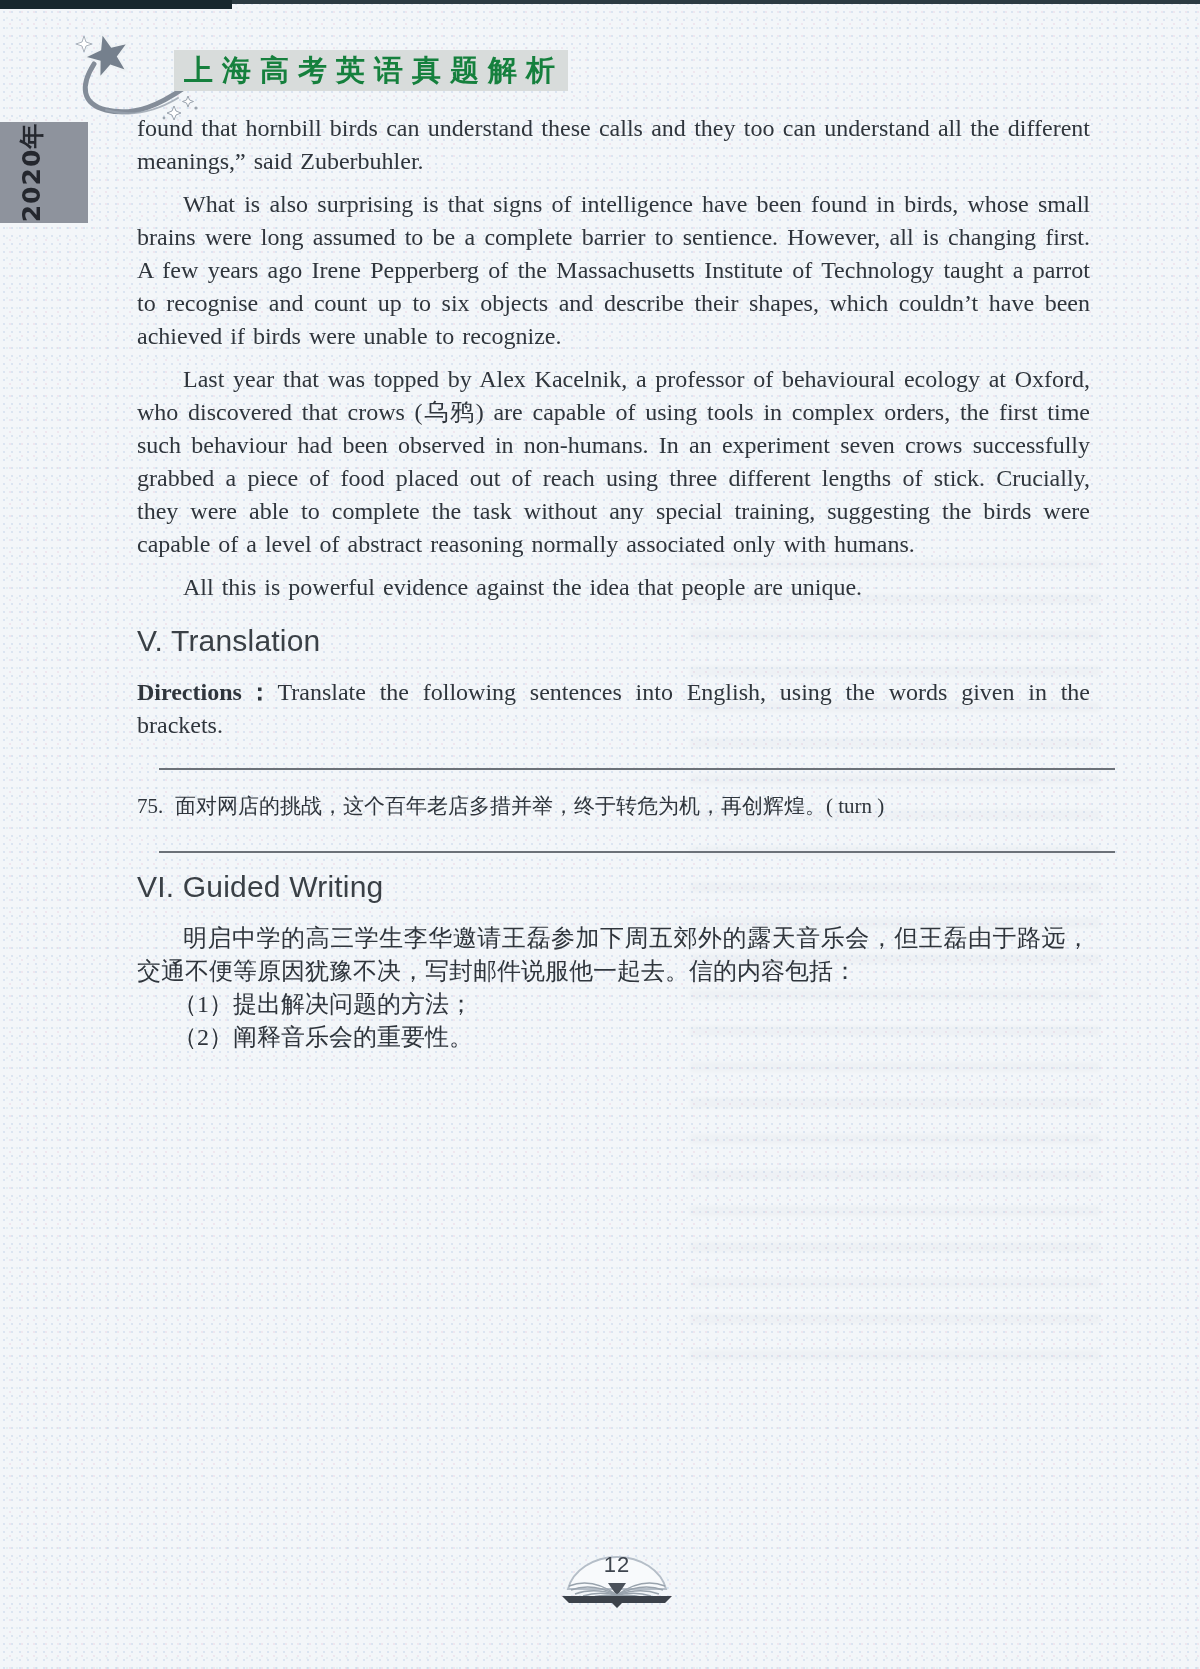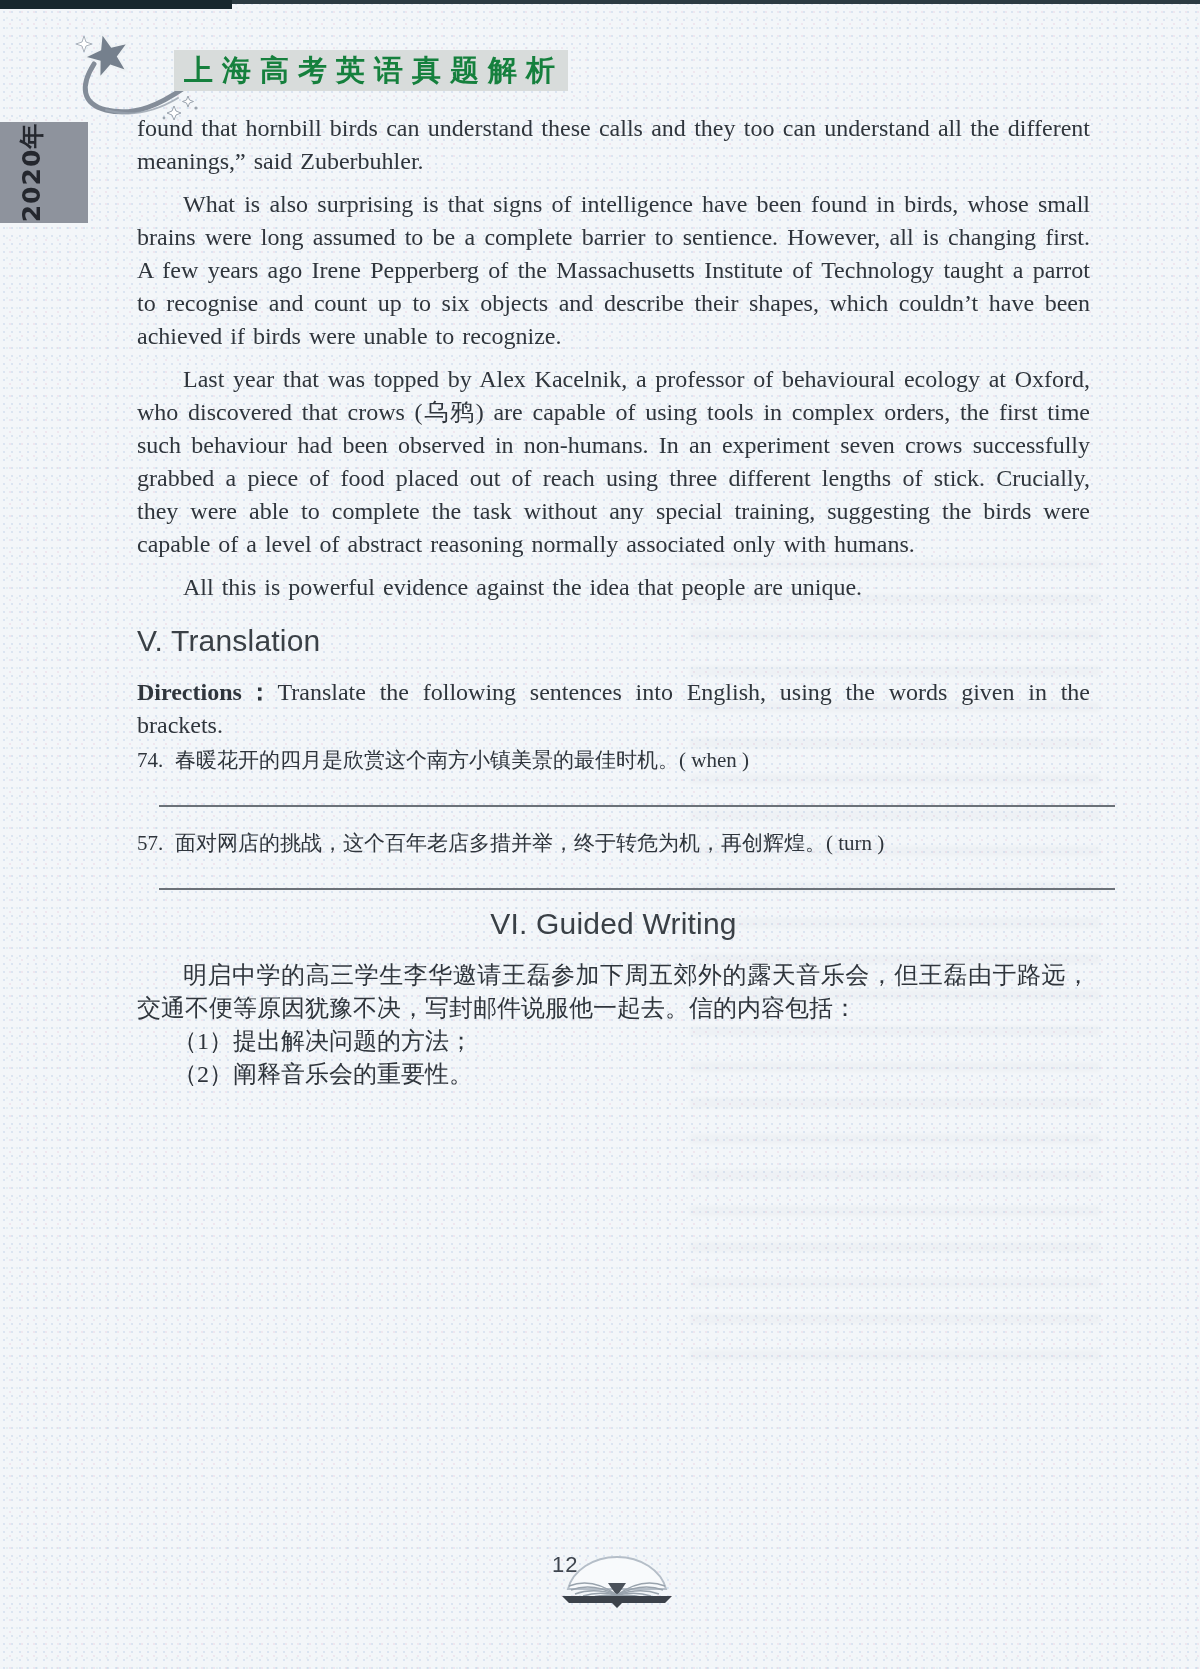--- a/index.html
+++ b/index.html
@@ -55,41 +55,41 @@
   .content p{margin:0;font-size:24px;line-height:33px;text-align:justify;word-spacing:2px;}
   .content p.indent{text-indent:46px;margin-top:10px;}
   .content p.last{text-align:left;}
 
   h2.sec{
     font-family:"Liberation Sans","DejaVu Sans",sans-serif;
     font-weight:400;font-size:30px;line-height:32px;
     color:#3a4046;letter-spacing:.2px;
     margin:21px 0 19px 0;
   }
-  h2.sec2{margin-top:13px;text-align:center;}
+  h2.sec2{margin-top:13px;}
   .directions{margin-bottom:2px;}
   .directions b{font-weight:bold;}
 
   .q-block{margin:0 0 18px 0;}
   .q-row{display:flex;font-size:21px;line-height:37px;}
   .q-num{width:38px;flex:0 0 38px;}
   .q-text{flex:1;}
   .answer-line{
     height:0;border-bottom:2px solid #6b7178;
     margin:26px -25px 0 22px;
   }
   .q72-line{margin-top:28px;}
 
   .writing-prompt{text-indent:46px;margin-top:3px;}
   .writing-point{padding-left:36px;line-height:37px;}
 
   
   .footer-book{position:absolute;left:552px;top:1545px;width:130px;height:64px;}
   .page-num{
-    position:absolute;left:0;right:0;top:7px;
+    position:absolute;left:0;right:0;top:7px;text-align:center;
     font-family:"Liberation Sans","DejaVu Sans",sans-serif;
     font-size:22px;color:#3e454e;letter-spacing:1px;
   }
 </style>
 </head>
 <body>
 
 <div class="scan">
 
   <div class="top-strip"></div>
@@ -122,30 +122,26 @@
     <p class="indent">Last year that was topped by Alex Kacelnik, a professor of behavioural ecology at Oxford, who discovered that crows (乌鸦) are capable of using tools in complex orders, the first time such behaviour had been observed in non-humans. In an experiment seven crows successfully grabbed a piece of food placed out of reach using three different lengths of stick. Crucially, they were able to complete the task without any special training, suggesting the birds were capable of a level of abstract reasoning normally associated only with humans.</p>
     <p class="indent last">All this is powerful evidence against the idea that people are unique.</p>
 
     <h2 class="sec">V. Translation</h2>
 
     <p class="directions"><b>Directions：</b><span>Translate the following sentences into English, using the words given in the brackets.</span></p>
 
 
 
     <div class="q-block">
-      <div class="q-row">
-        <span class="q-num">74.</span>
-        <span class="q-text">春暖花开的四月是欣赏这个南方小镇美景的最佳时机。( when )</span>
-      </div>
       <div class="answer-line"></div>
     </div>
 
     <div class="q-block">
       <div class="q-row">
-        <span class="q-num">57.</span>
+        <span class="q-num">75.</span>
         <span class="q-text">面对网店的挑战，这个百年老店多措并举，终于转危为机，再创辉煌。( turn )</span>
       </div>
       <div class="answer-line"></div>
     </div>
 
     <h2 class="sec sec2">VI. Guided Writing</h2>
 
 
     <p class="writing-prompt">明启中学的高三学生李华邀请王磊参加下周五郊外的露天音乐会，但王磊由于路远，交通不便等原因犹豫不决，写封邮件说服他一起去。信的内容包括：</p>
     <p class="writing-point last">（1）提出解决问题的方法；</p>

